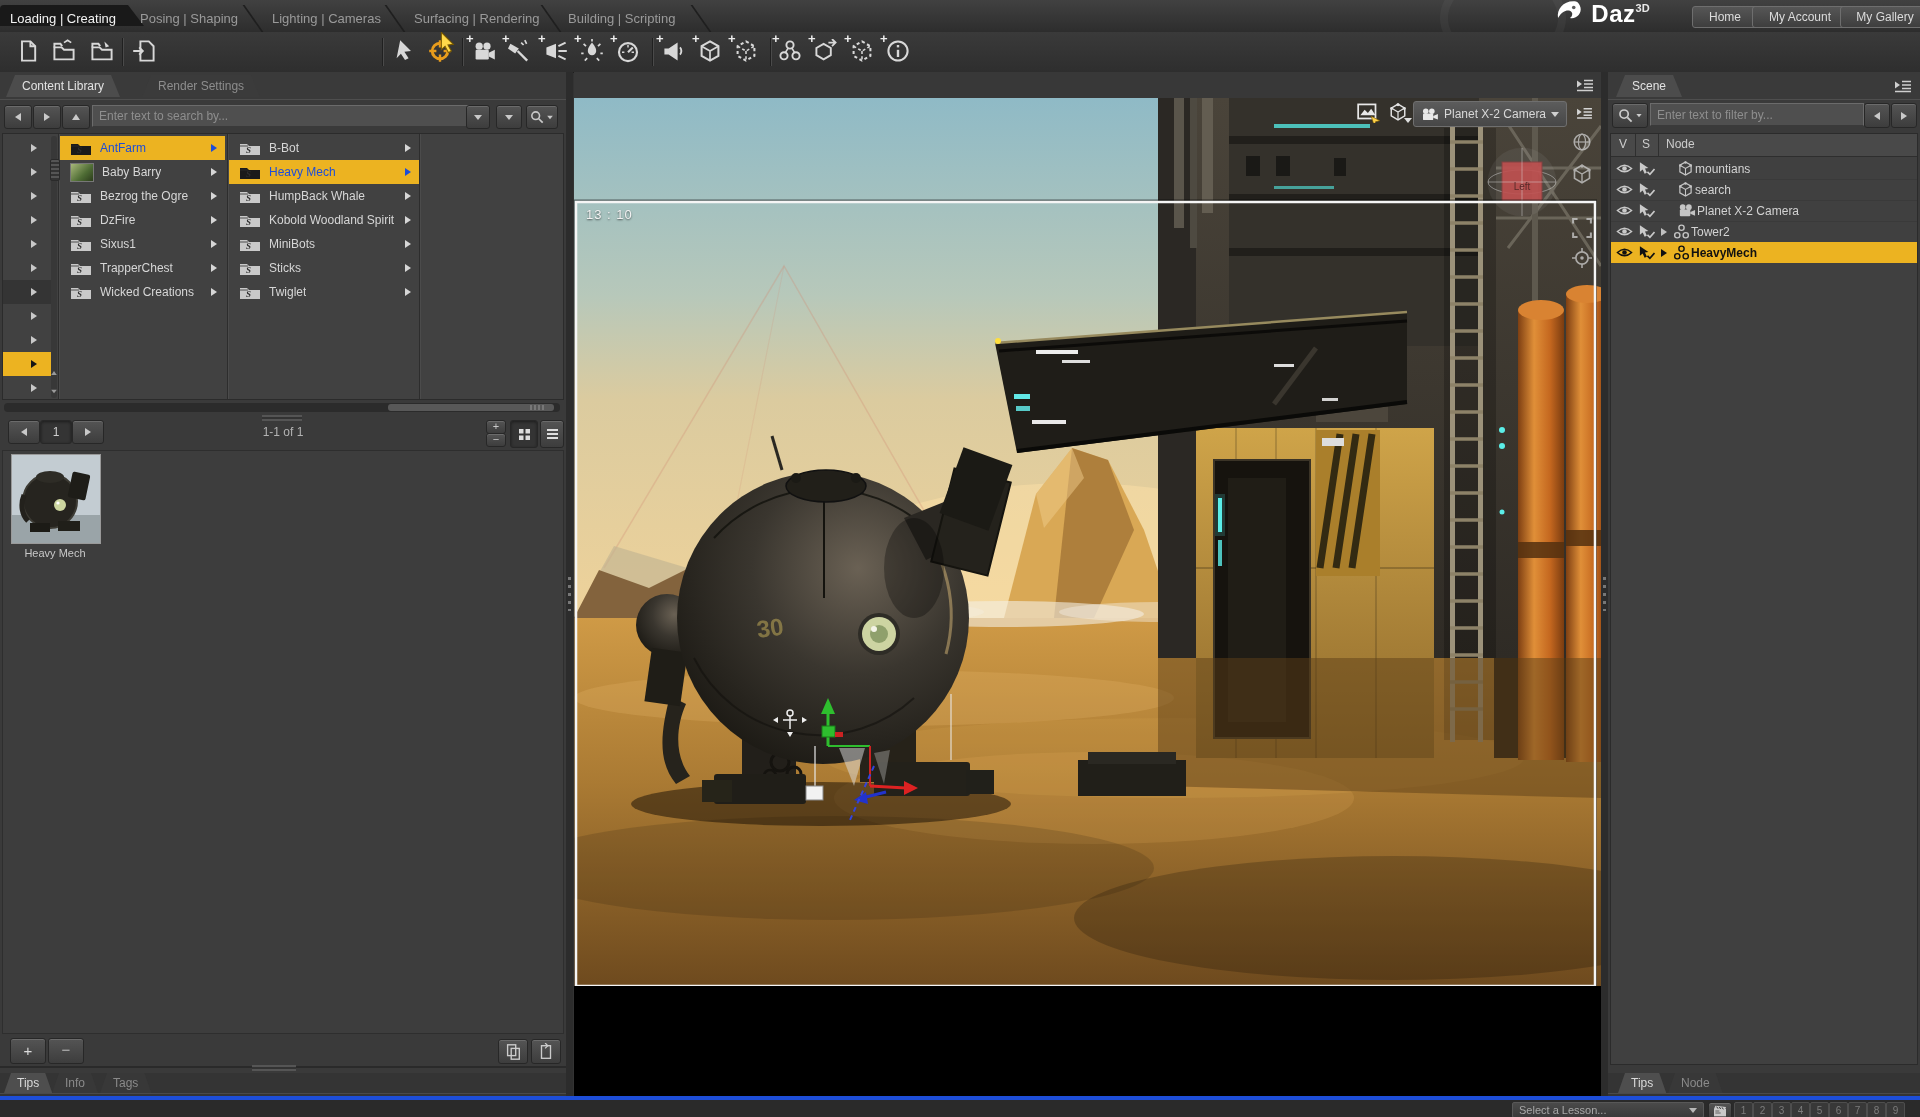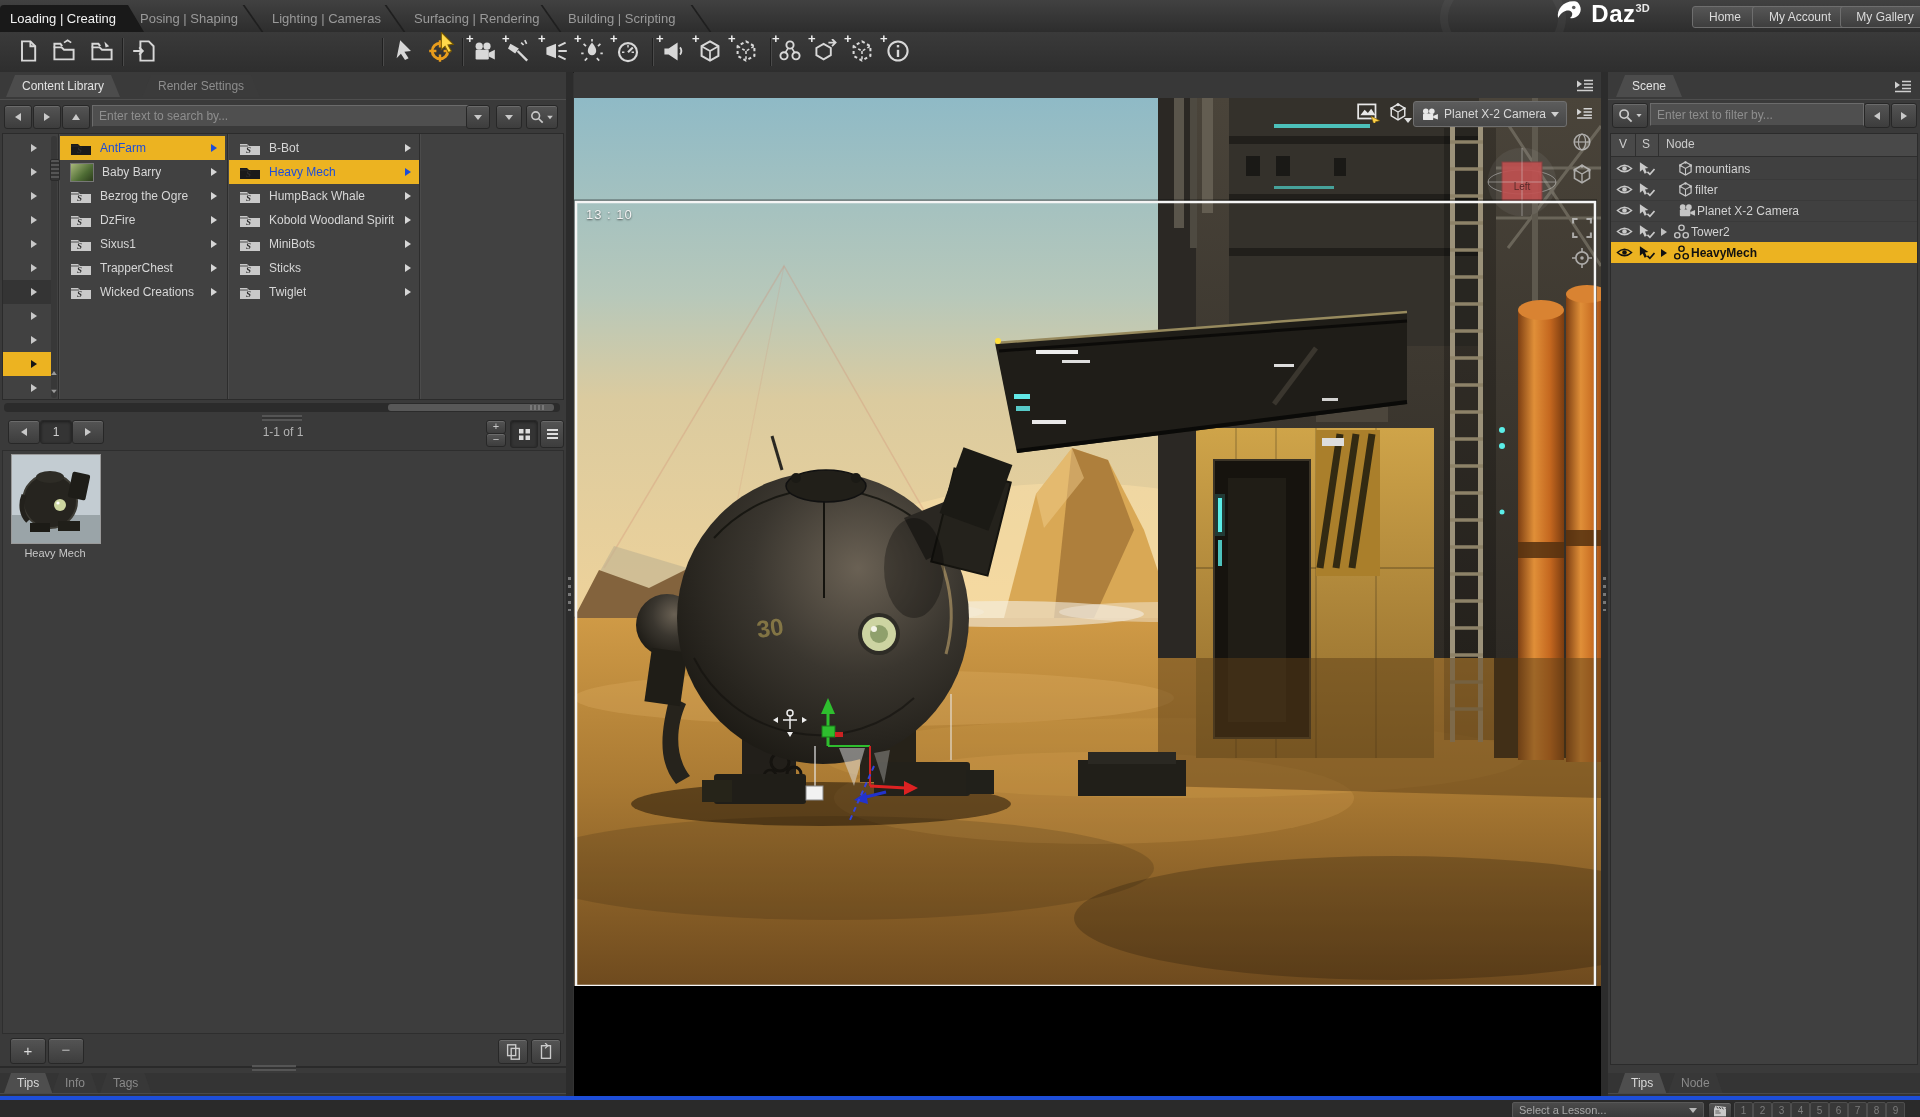--- a/index.html
+++ b/index.html
@@ -2,21 +2,21 @@
 <html><head>
 <meta charset="utf-8">
 <style>
   html,body{margin:0;padding:0;background:#222;}
   #app{position:relative;width:1920px;height:1117px;overflow:hidden;background:#333;
        font-family:"Liberation Sans",sans-serif;color:#cfcfcf;font-size:12px;-webkit-font-smoothing:antialiased;}
   .a{position:absolute;}
   .flexc{display:flex;align-items:center;}
   
   #titlebar{left:0;top:0;width:1920px;height:32px;background:linear-gradient(#414141,#2d2d2d);border-bottom:1px solid #1c1c1c;}
-  .ttab{top:5px;height:27px;line-height:27px;color:#9a9a9a;font-size:13px;white-space:nowrap;}
+  .ttab{top:5px;height:21px;line-height:27px;color:#9a9a9a;font-size:13px;white-space:nowrap;}
   .ttab-active{background:#191919;color:#f2f2f2;clip-path:polygon(0 0,calc(100% - 16px) 0,100% 100%,0 100%);padding:0 28px 0 10px;border-radius:4px 0 0 0;}
   .tsep{top:5px;width:2px;height:27px;background:#1f1f1f;transform:skewX(35deg);}
   .navbtn{top:6px;height:20px;line-height:20px;padding:0 12px;background:linear-gradient(#565656,#3e3e3e);
           border:1px solid #6e6e6e;border-radius:3px;color:#dcdcdc;font-size:12px;text-align:center;}
   #brand{top:0px;left:1552px;color:#fff;}
   #brandname{font-size:24px;font-weight:bold;letter-spacing:.5px;}
   #brandsup{font-size:11px;vertical-align:10px;font-weight:bold;color:#e8e8e8;}
   #swirl{left:1440px;top:-30px;width:110px;height:80px;border:8px solid rgba(255,255,255,.04);border-radius:50%;}
   
   #toolbar{left:0;top:32px;width:1920px;height:40px;background:linear-gradient(#3a3a3a,#2e2e2e);border-bottom:1px solid #1e1e1e;}
@@ -879,21 +879,21 @@
       <div class="srow" style="top:45px;">
         <svg class="ic1" style="color:#c9c9c9">
             <use href="#s-eye"></use>
           </svg>
         <svg class="ic2" style="color:#c9c9c9">
             <use href="#s-cursorcheck"></use>
           </svg>
         <svg class="tic" style="margin-left:22px;color:#c4c4c4">
             <use href="#s-cubewire"></use>
           </svg>
-        <span class="lbl">filter</span>
+        <span class="lbl">search</span>
       </div>
       <div class="srow" style="top:66px;">
         <svg class="ic1" style="color:#c9c9c9">
             <use href="#s-eye"></use>
           </svg>
         <svg class="ic2" style="color:#c9c9c9">
             <use href="#s-cursorcheck"></use>
           </svg>
         <svg class="tic" style="margin-left:22px;color:#c4c4c4;width:19px;">
             <use href="#s-cam2"></use>

